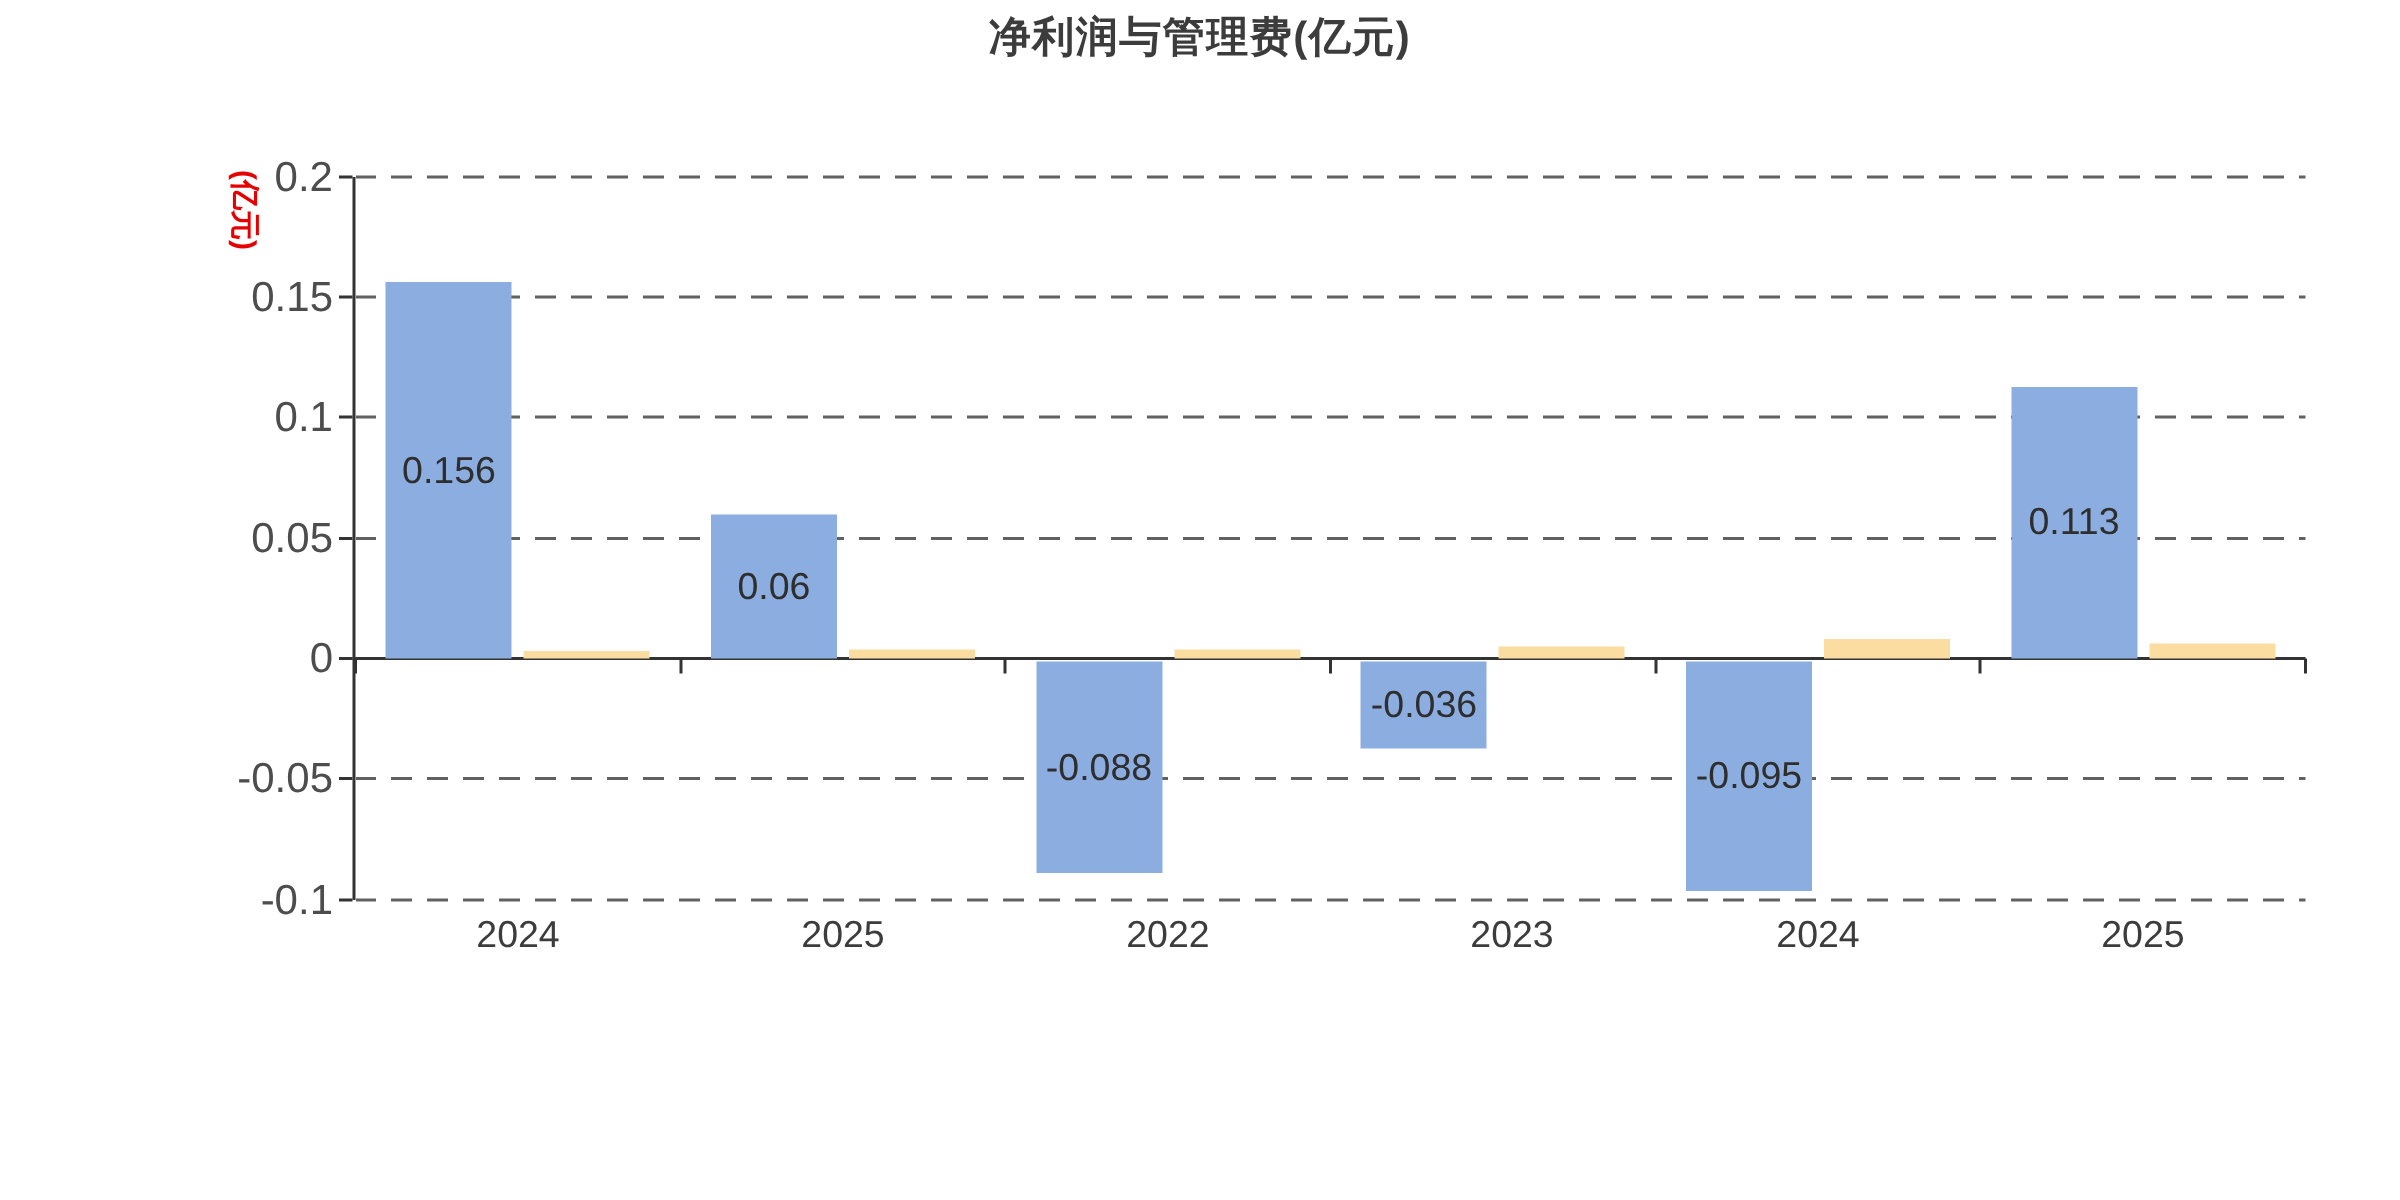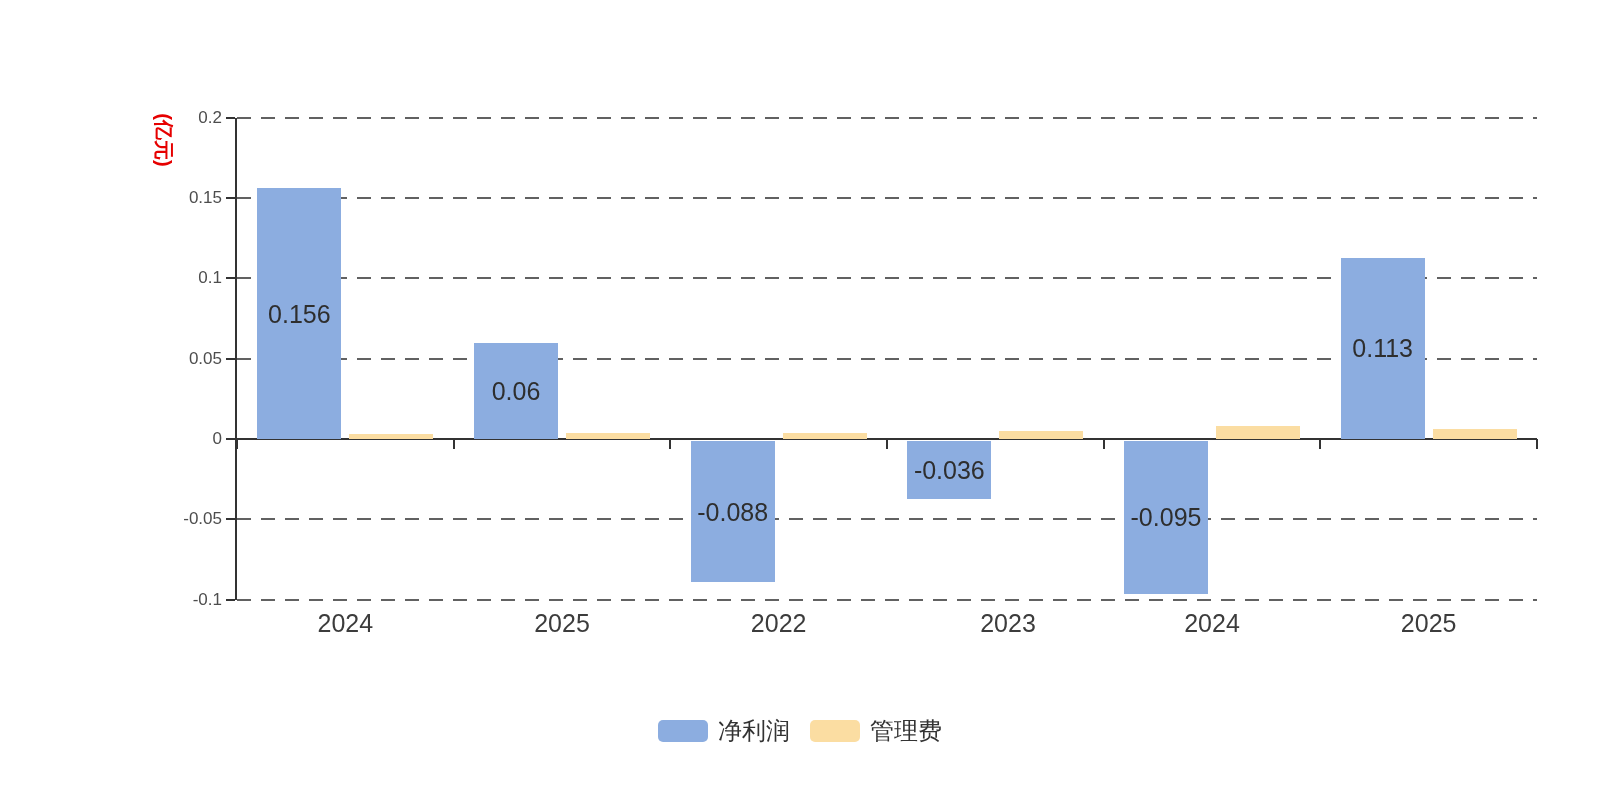--- a/index.html
+++ b/index.html
@@ -25,21 +25,21 @@
   }
   .axis-y{position:absolute;left:-2px;top:0;width:2px;height:482px;background:#333333;}
   .axis-x{position:absolute;left:-2px;width:1302px;height:2px;background:#333333;}
   .y-tick-mark{position:absolute;width:9px;height:2px;background:#333333;left:-11px;}
   .x-tick-mark{position:absolute;width:2px;height:10px;background:#333333;}
   .bar{position:absolute;width:84px;}
   .bar-label{
     position:absolute;width:120px;text-align:center;font-size:25px;color:#2e2e2e;line-height:28px;
   }
   .y-tick-label{
-    position:absolute;left:112px;width:110px;text-align:right;font-size:17px;color:#4d4d4d;
+    position:absolute;left:112px;width:110px;text-align:right;font-size:28px;color:#4d4d4d;
     height:28px;line-height:28px;
   }
   .x-axis-label{
     position:absolute;top:608px;width:140px;text-align:center;font-size:25px;color:#3c3c3c;
     height:30px;line-height:30px;
   }
   .legend{
     position:absolute;top:716px;left:0;width:1600px;height:30px;
     display:flex;justify-content:center;align-items:center;gap:20px;
   }
@@ -49,20 +49,21 @@
   .footer-band{
     position:absolute;left:0;top:772px;width:1600px;height:28px;
     display:flex;align-items:center;justify-content:center;
   }
   .footer-text{font-size:22px;font-weight:bold;letter-spacing:1px;}
 </style>
 </head>
 <body>
 
 <div class="stage">
+  <div class="chart-title">净利润与管理费(亿元)</div>
 
   <div class="y-name">
     <span style="color: rgb(230, 0, 0);">(亿元)</span>
   </div>
 
   <div class="plot" id="plot">
       <div class="gridline" style="top: -1.2px;"></div>
       <div class="y-tick-mark" style="top: -1.2px;"></div>
       <div class="gridline" style="top: 79.1px;"></div>
       <div class="y-tick-mark" style="top: 79.1px;"></div>
@@ -112,24 +113,14 @@
       <div class="bar-label" style="left: 672.667px; top: 497.664px;">-0.088</div>
       <div class="x-axis-label" style="left: 708.667px;">2022</div>
       <div class="bar-label" style="left: 889.333px; top: 455.908px;">-0.036</div>
       <div class="x-axis-label" style="left: 938px;">2023</div>
       <div class="bar-label" style="left: 1106px; top: 503.285px;">-0.095</div>
       <div class="x-axis-label" style="left: 1142px;">2024</div>
       <div class="bar-label" style="left: 1322.67px; top: 334.261px;">0.113</div>
       <div class="x-axis-label" style="left: 1358.67px;">2025</div>
     </div>
 
-  <div class="legend" id="legend">
-      <div class="legend-item">
-        <div class="legend-swatch" style="background: rgb(140, 173, 224);"></div>
-        <div class="legend-label">净利润</div>
-      </div>
-      <div class="legend-item">
-        <div class="legend-swatch" style="background: rgb(251, 221, 162);"></div>
-        <div class="legend-label">管理费</div>
-      </div>
-    </div>
 
 </div>
 
 </body></html>

